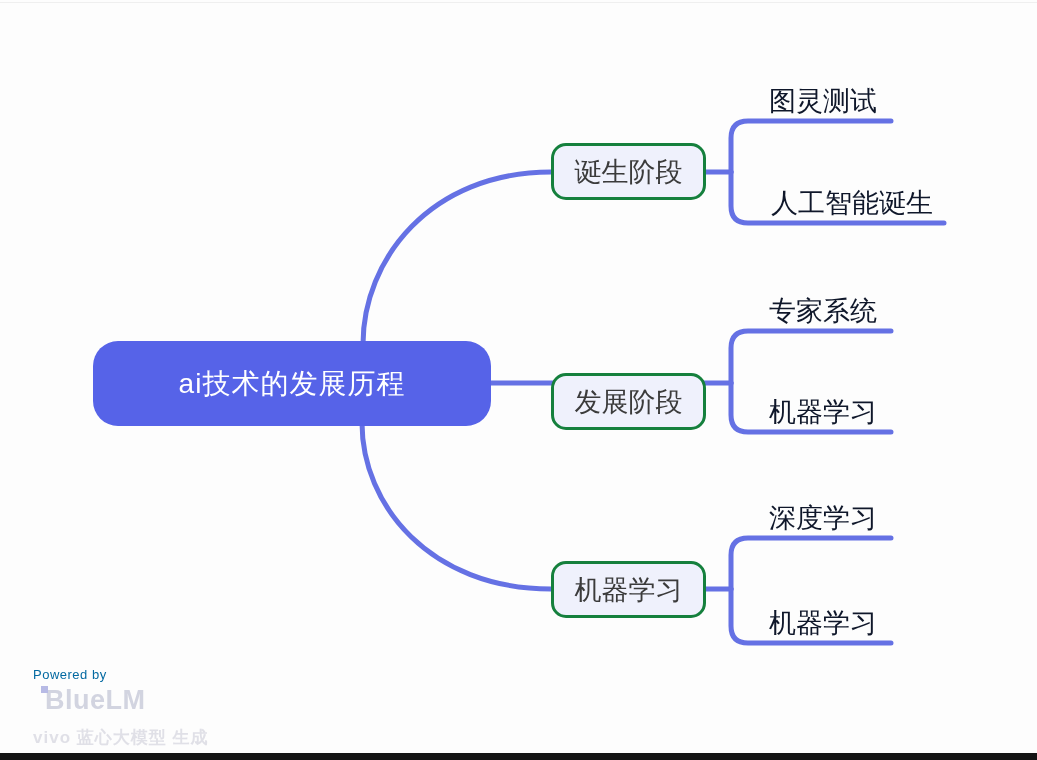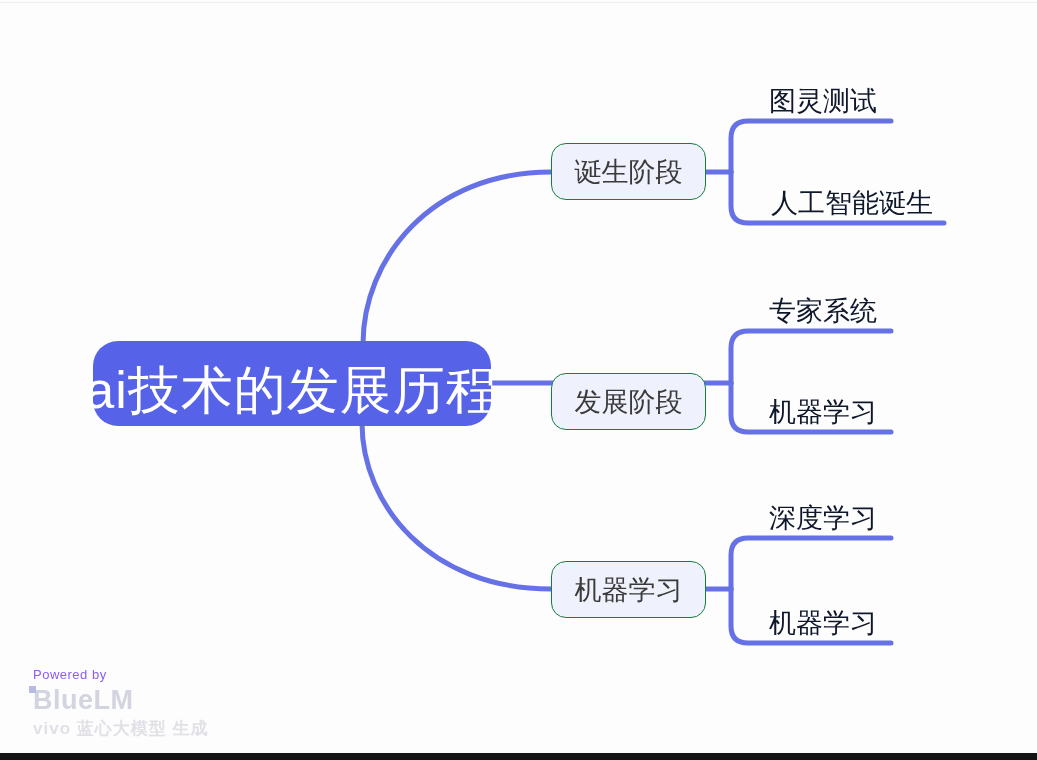--- a/index.html
+++ b/index.html
@@ -14,30 +14,30 @@
   .top-edge {
     position: absolute; left: 0; top: 2px; width: 1037px; height: 1px;
     background: #efefef;
   }
   .connector-layer { position: absolute; left: 0; top: 0; }
 
   .root-node {
     position: absolute; left: 93px; top: 341px; width: 398px; height: 85px;
     background: #5663e8;
     border-radius: 25px;
-    display: flex; align-items: flex-end; justify-content: center;
+    display: flex; align-items: center; justify-content: center;
     color: #ffffff;
-    font-size: 52px; font-weight: 500;
+    font-size: 28px; font-weight: 500;
     letter-spacing: 1px;
     white-space: nowrap;
   }
   .branch-node {
     position: absolute; left: 551px; width: 155px; height: 57px;
     background: #eff1fc;
-    border: 1px solid #15803d;
+    border: 3px solid #15803d;
     border-radius: 15px;
     box-sizing: border-box;
     display: flex; align-items: center; justify-content: center;
     color: #3b3b3b;
     font-size: 27px; font-weight: 500;
     white-space: nowrap;
   }
   .branch-birth  { top: 143px; }
   .branch-growth { top: 373px; }
   .branch-boom   { top: 561px; }
@@ -51,32 +51,32 @@
   }
   .leaf-1a { left: 769px; top: 86px;  }
   .leaf-1b { left: 771px; top: 188px; }
   .leaf-2a { left: 769px; top: 296px; }
   .leaf-2b { left: 769px; top: 397px; }
   .leaf-3a { left: 769px; top: 503px; }
   .leaf-3b { left: 769px; top: 608px; }
 
   .watermark { position: absolute; left: 33px; top: 667px; }
   .powered-by {
-    color: #8b5cf6; font-size: 13px; letter-spacing: 0.5px;
+    color: #0369a1; font-size: 13px; letter-spacing: 0.5px;
   }
-  .brand-row { position: relative; margin-top: 3px; }
+  .brand-row { position: relative; margin-top: 3px; margin-left: 12px; }
   .brand-dot {
     position: absolute; left: -4px; top: 1px;
     width: 7px; height: 7px; background: #b7bae5;
   }
   .brand-name {
     color: #d2d4e0; font-size: 27px; font-weight: 600; letter-spacing: 0.5px;
   }
   .wm-caption {
-    margin-top: 1px;
+    margin-top: 10px;
     color: #e0e0e7; font-size: 17px; font-weight: 600; letter-spacing: 1px; text-align: center;
   }
   .bottom-bar {
     position: absolute; left: 0; top: 753px; width: 1037px; height: 7px;
     background: #141414;
   }
 </style>
 </head>
 <body>
 

